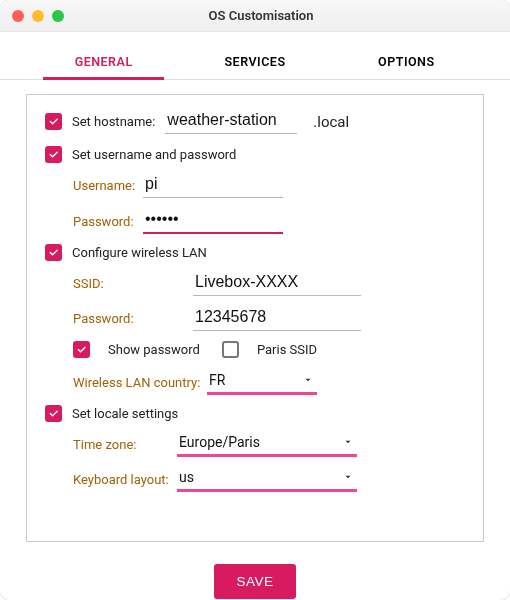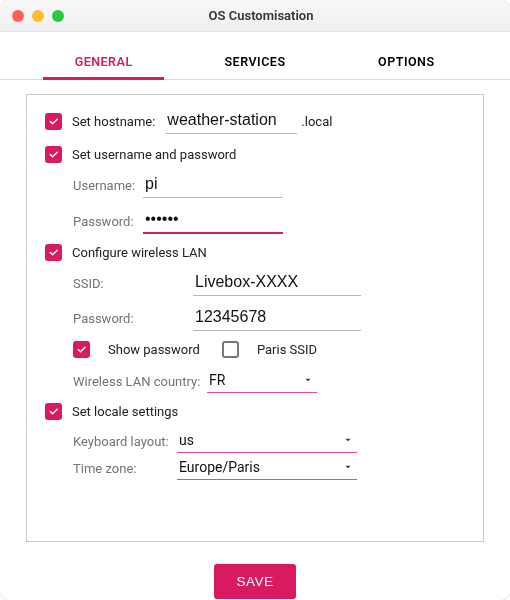--- a/index.html
+++ b/index.html
@@ -76,21 +76,21 @@
   margin: 14px 26px 12px;
   border: 1px solid #c8c8c8;
   padding: 14px 18px 20px;
   font-size: 13px;
   color: #222;
   overflow: hidden;
 }
 .row { display: flex; align-items: center; margin-bottom: 10px; }
 .row.top { margin-bottom: 12px; }
 .subrow { margin-left: 28px; display: flex; align-items: center; margin-bottom: 10px; }
-.sublabel { width: 104px; font-size: 13px; color: #737373; }
+.sublabel { width: 104px; font-size: 13px; color: #a16207; }
 .sublabel.sm { width: 70px; }
 .sublabel.w120 { width: 120px; }
 .sublabel.w140 { width: 134px; }
 .checkbox {
   width: 17px; height: 17px;
   border-radius: 3px;
   display: inline-flex;
   align-items: center;
   justify-content: center;
   margin-right: 10px;
@@ -109,26 +109,26 @@
   font-size: 16px;
   padding: 2px 2px 4px;
   outline: none;
   background: transparent;
   color: #111;
 }
 .field.active { border-bottom: 2px solid #d81b60; }
 .field.w130 { width: 132px; }
 .field.w140 { width: 140px; }
 .field.w170 { width: 168px; }
-.suffix { font-size: 13px; color: #222; margin-left: 4px; }
+.suffix { font-size: 15px; color: #222; margin-left: 16px; }
 .select {
   display: flex;
   align-items: center;
   justify-content: space-between;
-  border-bottom: 1px solid #ec4899;
+  border-bottom: 3px solid #ec4899;
   padding: 2px 4px 4px 2px;
   cursor: pointer;
 }
 .select .val { font-size: 14px; color: #111; }
 .caret { width: 10px; height: 10px; }
 .inline-group { display: flex; align-items: center; gap: 22px; margin-left: 28px; margin-bottom: 12px; }
 .inline-cb { display: flex; align-items: center; gap: 8px; }
 .footer {
   display: flex;
   justify-content: center;
@@ -237,38 +237,38 @@
     </div>
 
     <div class="row">
       <div class="checkbox checked">
         <svg class="check-mark" viewBox="0 0 24 24">
             <path d="M5 12l5 5L20 7" stroke="#fff" stroke-width="3" fill="none" stroke-linecap="round" stroke-linejoin="round"></path>
           </svg>
       </div>
       <span>Set locale settings</span>
     </div>
+    <div class="subrow">
+      <span class="sublabel">Time zone:</span>
+      <div class="select" style="width:180px">
+        <span class="val">Europe/Paris</span>
+        <svg class="caret" viewBox="0 0 24 24">
+            <path d="M6 9l6 6 6-6" fill="#333"></path>
+          </svg>
+      </div>
+    </div>
     <div class="subrow" style="margin-bottom:4px">
       <span class="sublabel">Keyboard layout:</span>
       <div class="select" style="width:180px">
         <span class="val">us</span>
         <svg class="caret" viewBox="0 0 24 24">
             <path d="M6 9l6 6 6-6" fill="#333"></path>
           </svg>
       </div>
     </div>
-    <div class="subrow">
-      <span class="sublabel">Time zone:</span>
-      <div class="select" style="width:180px">
-        <span class="val">Europe/Paris</span>
-        <svg class="caret" viewBox="0 0 24 24">
-            <path d="M6 9l6 6 6-6" fill="#333"></path>
-          </svg>
-      </div>
-    </div>
 
   </div>
 
   <div class="footer">
     <button class="save-btn">SAVE</button>
   </div>
 
 </div>
 
 </body></html>

